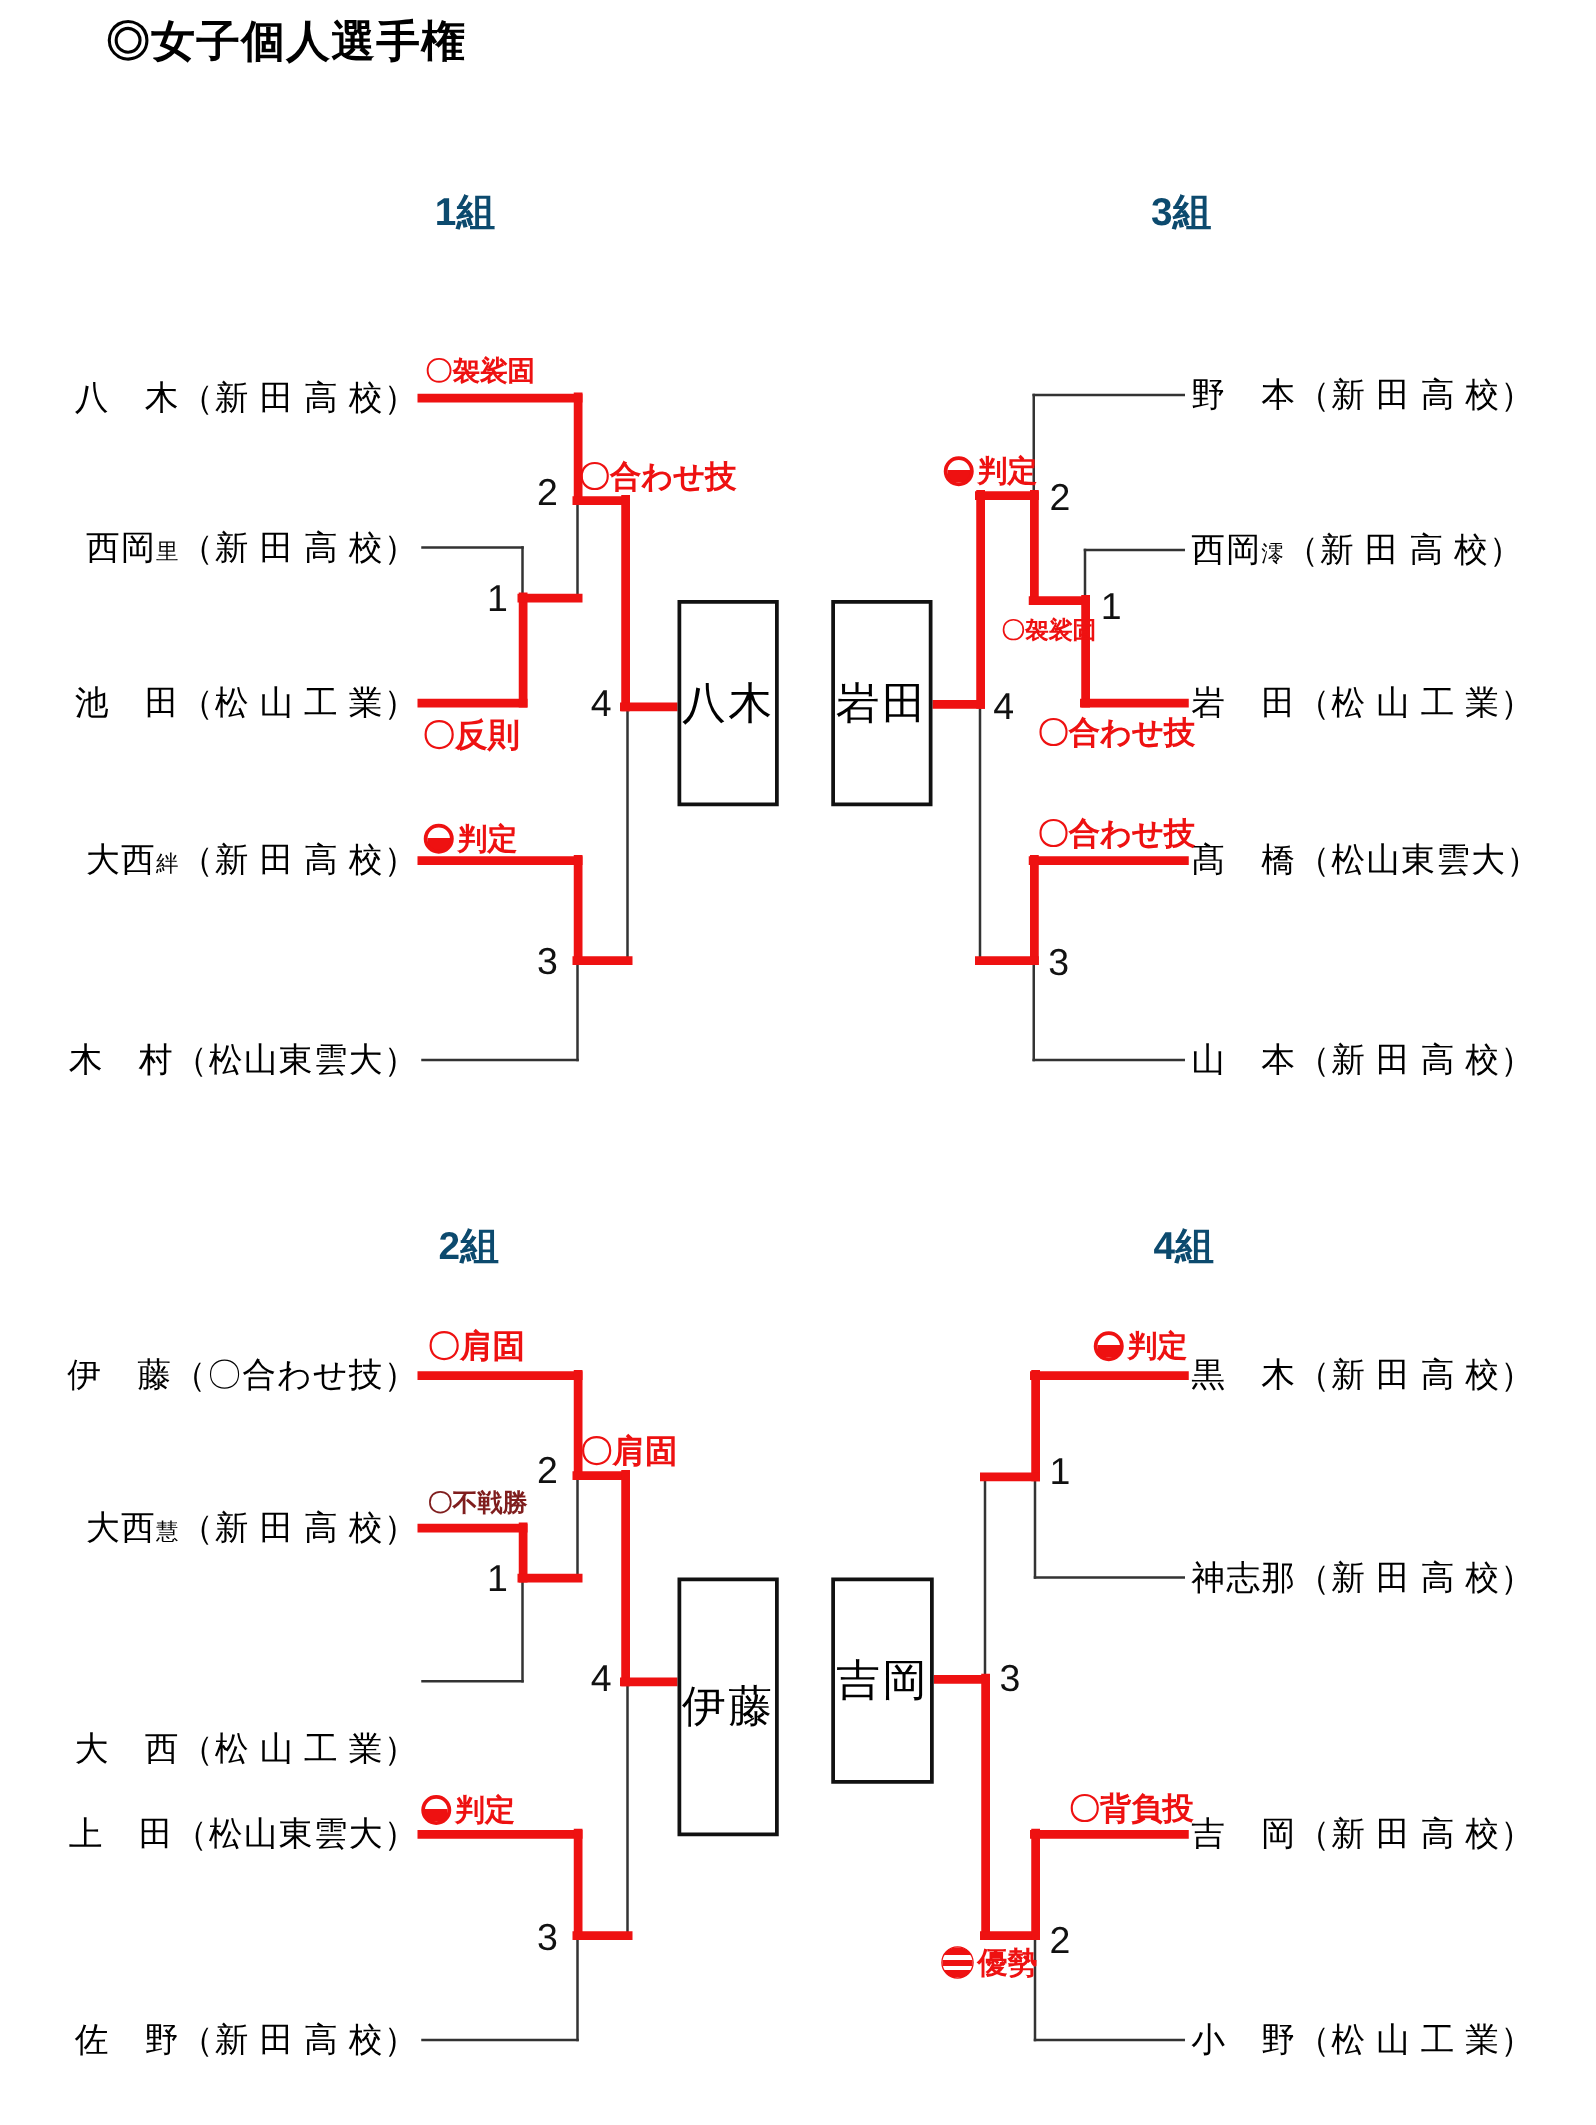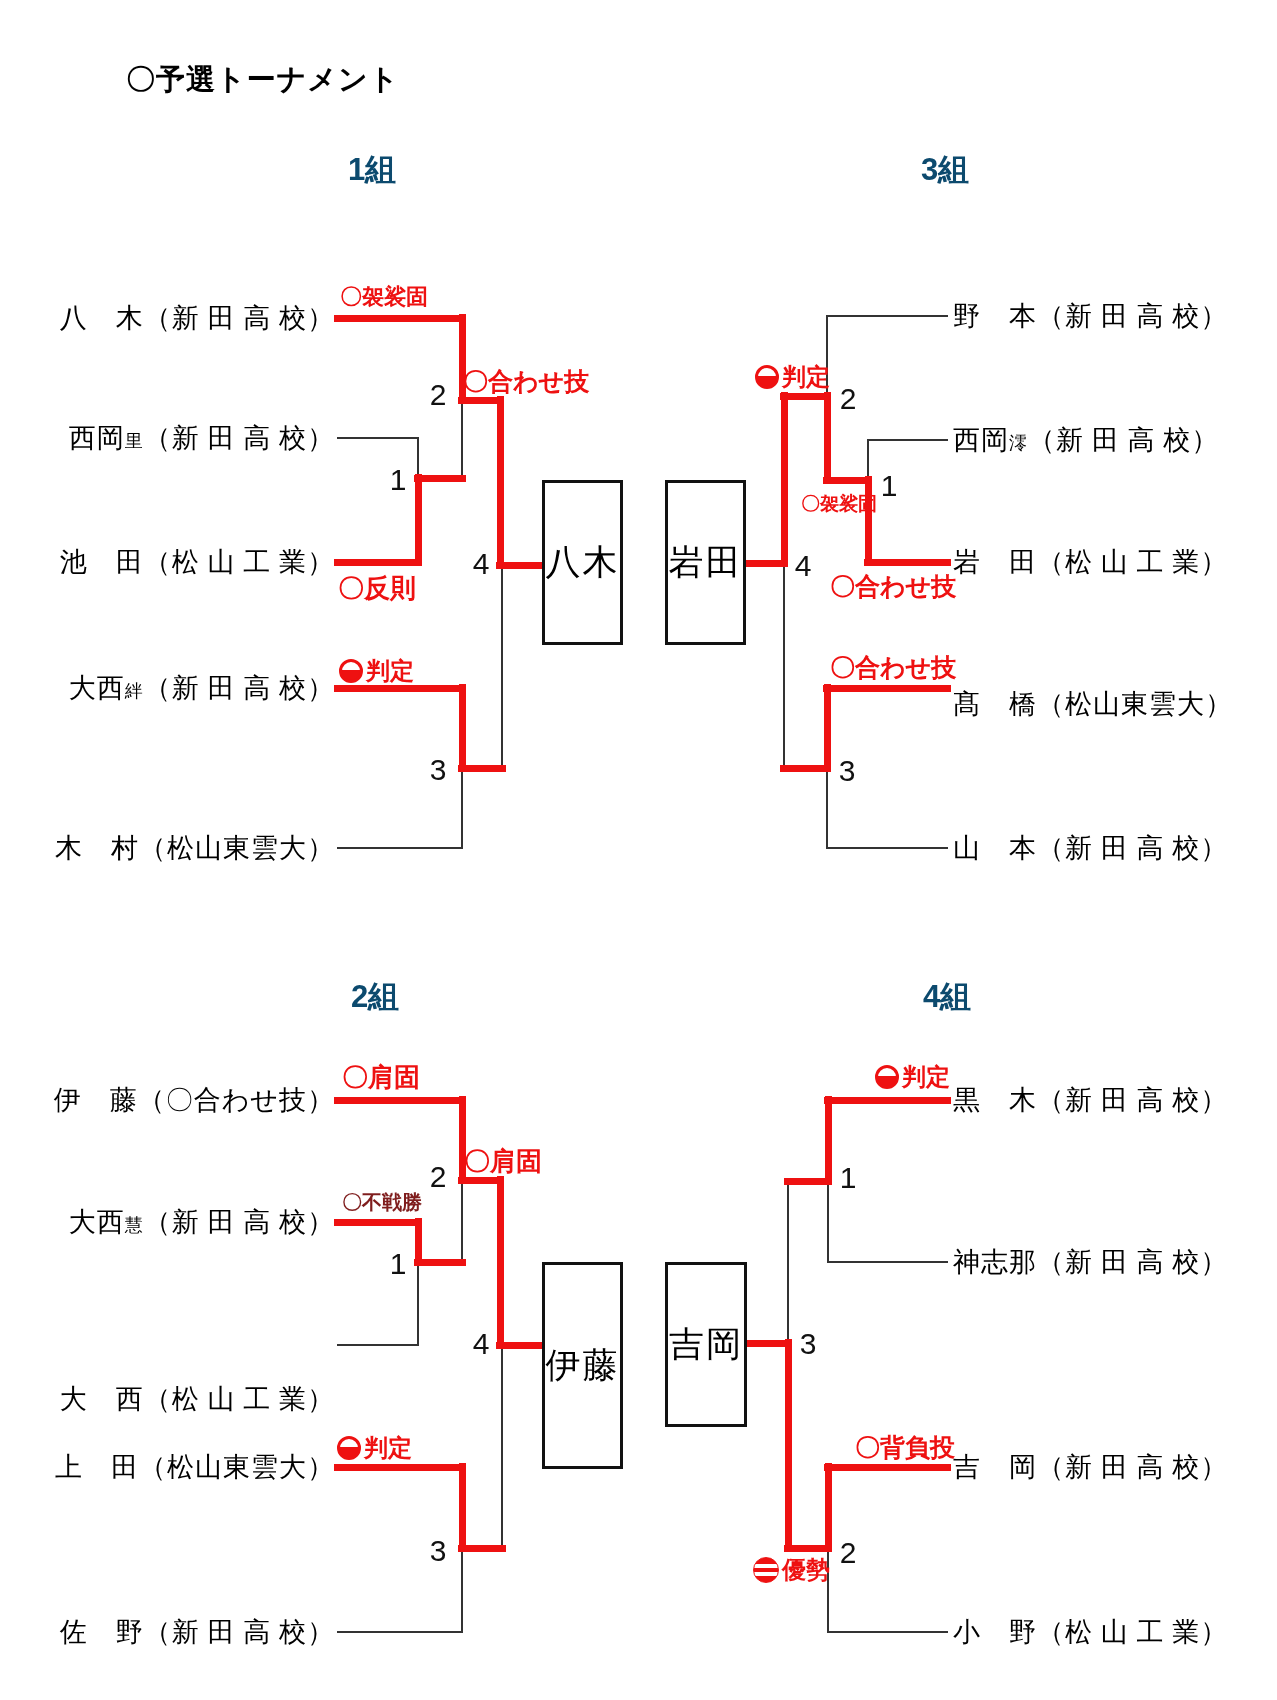--- a/index.html
+++ b/index.html
@@ -29,21 +29,21 @@
         border:1px solid #ee1111;box-sizing:border-box;
         background:linear-gradient(to bottom,#ee1111 0 26%,#ffffff 26% 40%,#ee1111 40% 60%,#ffffff 60% 74%,#ee1111 74% 100%);}
   .wbox{position:absolute;border:3px solid #111;background:#fff;display:flex;align-items:center;
         justify-content:center;font-family:"Liberation Serif","DejaVu Serif",serif;font-size:35px;
         letter-spacing:2px;color:#000;z-index:3;box-sizing:border-box;}
 </style>
 </head>
 <body>
 
 <div id="canvas">
-  <div class="subtitle">〇予選トーナメント</div>
+  <div class="title">◎女子個人選手権</div>
   <div id="brackets">
       <div class="group-label" style="left: 372px; top: 170px;">1組</div>
       <div class="seg red" style="background: rgb(238, 17, 17); left: 334px; top: 314.5px; width: 132px; height: 7px;"></div>
       <div class="seg red" style="background: rgb(238, 17, 17); left: 458.5px; top: 314px; width: 7px; height: 90px;"></div>
       <div class="seg red" style="background: rgb(238, 17, 17); left: 458px; top: 396.5px; width: 46px; height: 7px;"></div>
       <div class="seg red" style="background: rgb(238, 17, 17); left: 496.5px; top: 396px; width: 7px; height: 173px;"></div>
       <div class="seg red" style="background: rgb(238, 17, 17); left: 496px; top: 561.5px; width: 52px; height: 7px;"></div>
       <div class="seg black" style="background: rgb(51, 51, 51); left: 337px; top: 437px; width: 82px; height: 2px;"></div>
       <div class="seg black" style="background: rgb(51, 51, 51); left: 417px; top: 437px; width: 2px; height: 42px;"></div>
       <div class="seg red" style="background: rgb(238, 17, 17); left: 334px; top: 558.5px; width: 88px; height: 7px;"></div>
@@ -93,21 +93,21 @@
       <div class="seg red" style="background: rgb(238, 17, 17); left: 740px; top: 559.5px; width: 48px; height: 7px;"></div>
       <div class="seg red" style="background: rgb(238, 17, 17); left: 823px; top: 684.5px; width: 128px; height: 7px;"></div>
       <div class="seg red" style="background: rgb(238, 17, 17); left: 823.5px; top: 684px; width: 7px; height: 88px;"></div>
       <div class="seg red" style="background: rgb(238, 17, 17); left: 780px; top: 764.5px; width: 51px; height: 7px;"></div>
       <div class="seg black" style="background: rgb(51, 51, 51); left: 783px; top: 562px; width: 2px; height: 207px;"></div>
       <div class="seg black" style="background: rgb(51, 51, 51); left: 826px; top: 847px; width: 122px; height: 2px;"></div>
       <div class="seg black" style="background: rgb(51, 51, 51); left: 826px; top: 767px; width: 2px; height: 82px;"></div>
       <div class="player" style="top: 316px; left: 953px;"><span>野　本</span><span>（新 田 高 校）</span></div>
       <div class="player" style="top: 440px; left: 953px;"><span>西岡</span><span class="small">澪</span><span>（新 田 高 校）</span></div>
       <div class="player" style="top: 562px; left: 953px;"><span>岩　田</span><span>（松 山 工 業）</span></div>
-      <div class="player" style="top: 688px; left: 953px; margin-top: 16px;"><span>髙　橋</span><span>（松山東雲大）</span></div>
+      <div class="player" style="top: 688px; left: 953px;"><span>髙　橋</span><span>（松山東雲大）</span></div>
       <div class="player" style="top: 848px; left: 953px;"><span>山　本</span><span>（新 田 高 校）</span></div>
       <div class="mlabel" style="left: 848px; top: 399px;">2</div>
       <div class="mlabel" style="left: 889px; top: 486px;">1</div>
       <div class="mlabel" style="left: 803px; top: 566px;">4</div>
       <div class="mlabel" style="left: 847px; top: 771px;">3</div>
       <div class="anno" style="left: 755px; top: 377px; font-size: 24px; color: rgb(238, 17, 17);">
         <div class="icon-half"></div>
         <span>判定</span>
       </div>
       <div class="anno" style="left: 801px; top: 504px; font-size: 19px; color: rgb(238, 17, 17);">

